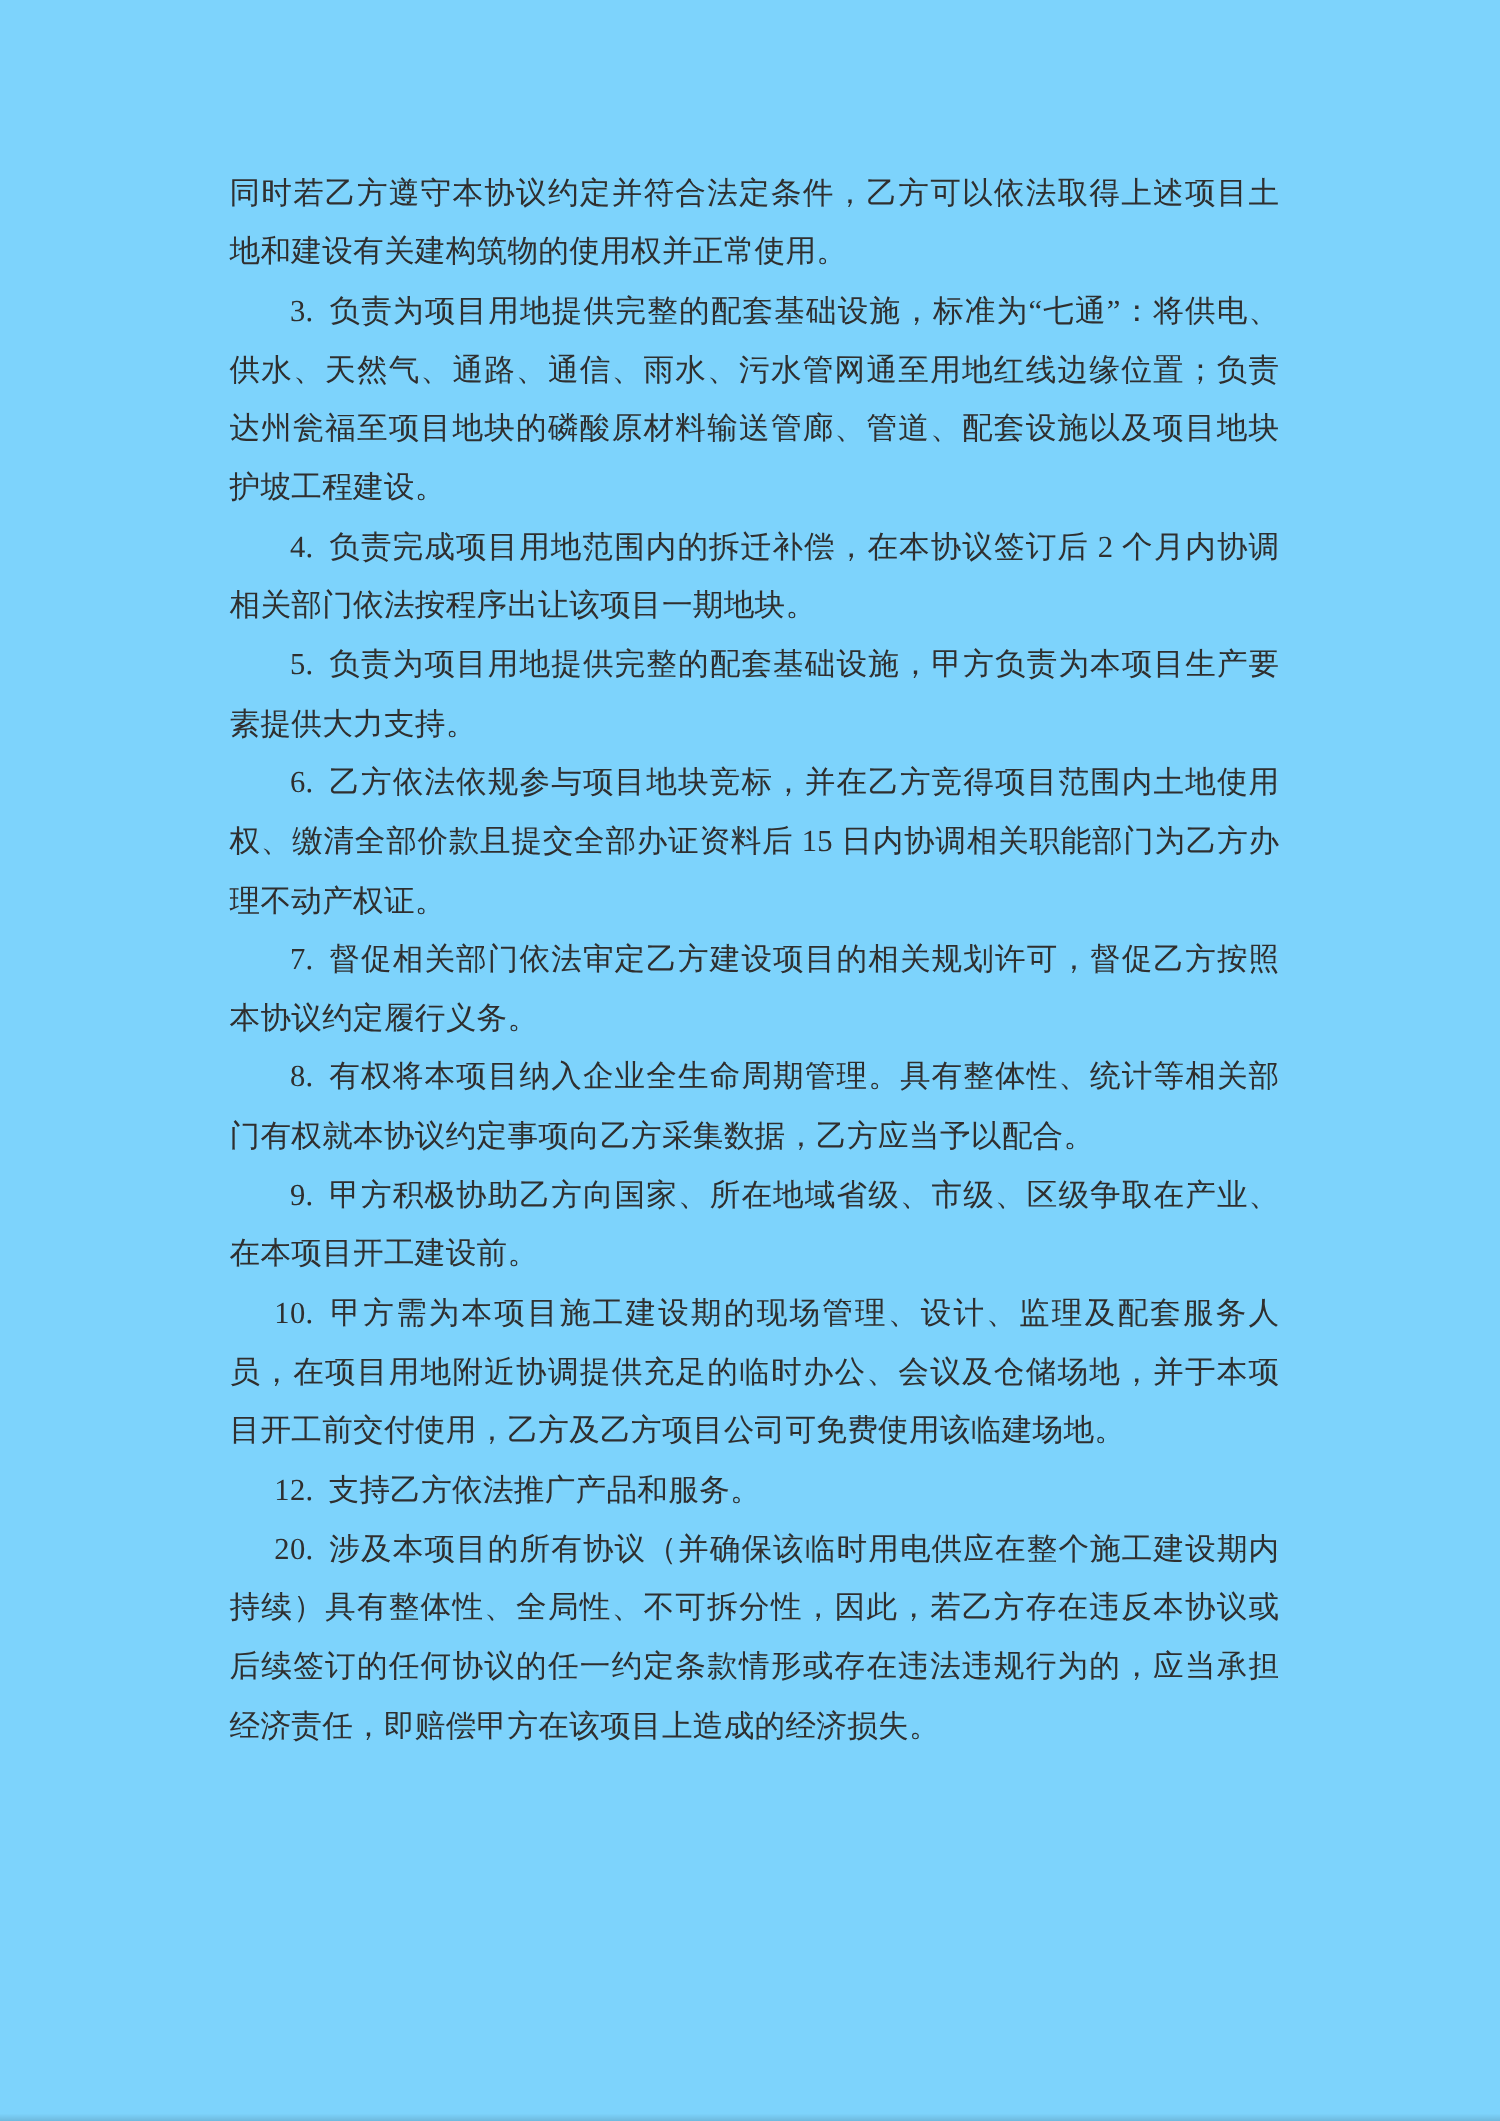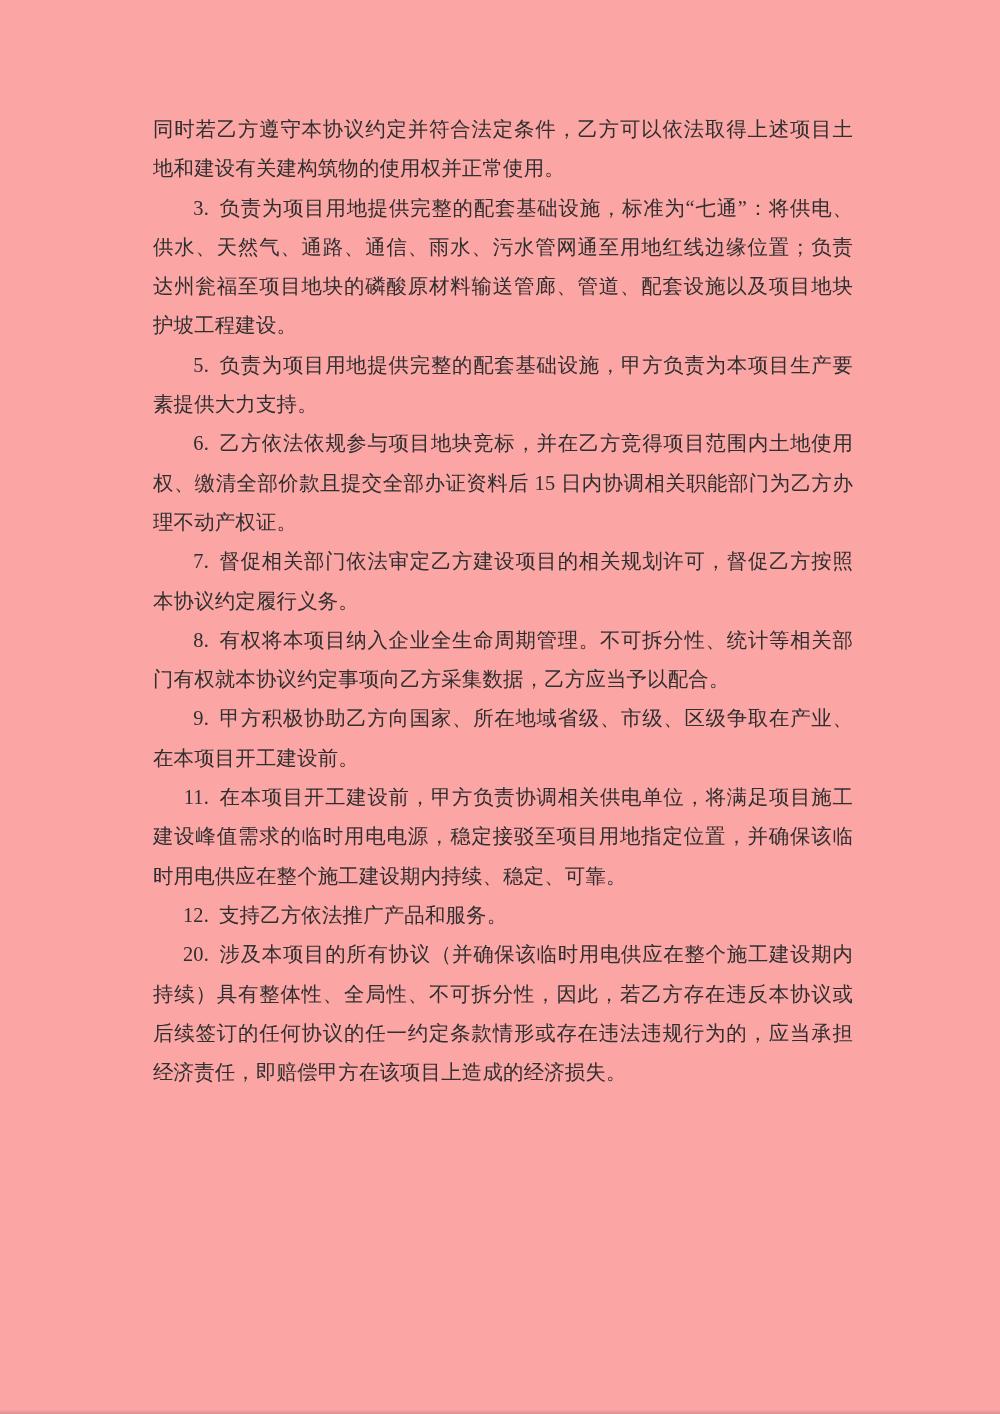--- a/index.html
+++ b/index.html
@@ -4,21 +4,21 @@
 <style>
   html, body {
     margin: 0;
     padding: 0;
     background: #ffffff;
   }
   .page {
     position: relative;
     width: 1000px;
     height: 1414px;
-    background: #fca5a5;
+    background: #7dd3fc;
     overflow: hidden;
   }
   .text-block {
     position: absolute;
     left: 153px;
     top: 110px;
     width: 700px;
     font-family: "Liberation Serif", "DejaVu Serif", serif;
     font-size: 20.4px;
     line-height: 39.3px;
@@ -49,45 +49,48 @@
 <body>
 
 <div class="page">
   <div class="text-block">
     <p class="para intro">同时若乙方遵守本协议约定并符合法定条件，乙方可以依法取得上述项目土地和建设有关建构筑物的使用权并正常使用。</p>
 
   <p class="para clause">
     <span class="clause-num">3.</span><span class="clause-text">负责为项目用地提供完整的配套基础设施，标准为“七通”：将供电、供水、天然气、通路、通信、雨水、污水管网通至用地红线边缘位置；负责达州瓮福至项目地块的磷酸原材料输送管廊、管道、配套设施以及项目地块护坡工程建设。</span>
   </p>
 
+  <p class="para clause">
+    <span class="clause-num">4.</span><span class="clause-text">负责完成项目用地范围内的拆迁补偿，在本协议签订后 2 个月内协调相关部门依法按程序出让该项目一期地块。</span>
+  </p>
 
   <p class="para clause">
     <span class="clause-num">5.</span><span class="clause-text">负责为项目用地提供完整的配套基础设施，甲方负责为本项目生产要素提供大力支持。</span>
   </p>
 
   <p class="para clause">
     <span class="clause-num">6.</span><span class="clause-text">乙方依法依规参与项目地块竞标，并在乙方竞得项目范围内土地使用权、缴清全部价款且提交全部办证资料后 15 日内协调相关职能部门为乙方办理不动产权证。</span>
   </p>
 
   <p class="para clause">
     <span class="clause-num">7.</span><span class="clause-text">督促相关部门依法审定乙方建设项目的相关规划许可，督促乙方按照本协议约定履行义务。</span>
   </p>
 
   <p class="para clause">
-    <span class="clause-num">8.</span><span class="clause-text">有权将本项目纳入企业全生命周期管理。不可拆分性、统计等相关部门有权就本协议约定事项向乙方采集数据，乙方应当予以配合。</span>
+    <span class="clause-num">8.</span><span class="clause-text">有权将本项目纳入企业全生命周期管理。具有整体性、统计等相关部门有权就本协议约定事项向乙方采集数据，乙方应当予以配合。</span>
   </p>
 
   <p class="para clause">
     <span class="clause-num">9.</span><span class="clause-text">甲方积极协助乙方向国家、所在地域省级、市级、区级争取在产业、在本项目开工建设前。</span>
   </p>
 
+  <p class="para clause">
+    <span class="clause-num">10.</span><span class="clause-text">甲方需为本项目施工建设期的现场管理、设计、监理及配套服务人员，在项目用地附近协调提供充足的临时办公、会议及仓储场地，并于本项目开工前交付使用，乙方及乙方项目公司可免费使用该临建场地。</span>
+  </p>
 
-  <p class="para clause">
-    <span class="clause-num">11.</span><span class="clause-text">在本项目开工建设前，甲方负责协调相关供电单位，将满足项目施工建设峰值需求的临时用电电源，稳定接驳至项目用地指定位置，并确保该临时用电供应在整个施工建设期内持续、稳定、可靠。</span>
-  </p>
 
   <p class="para clause">
     <span class="clause-num">12.</span><span class="clause-text">支持乙方依法推广产品和服务。</span>
   </p>
 
   <p class="para clause">
     <span class="clause-num">20.</span><span class="clause-text">涉及本项目的所有协议（并确保该临时用电供应在整个施工建设期内持续）具有整体性、全局性、不可拆分性，因此，若乙方存在违反本协议或后续签订的任何协议的任一约定条款情形或存在违法违规行为的，应当承担经济责任，即赔偿甲方在该项目上造成的经济损失。</span>
   </p>
 </div>
   <div class="page-bottom-edge"></div>

